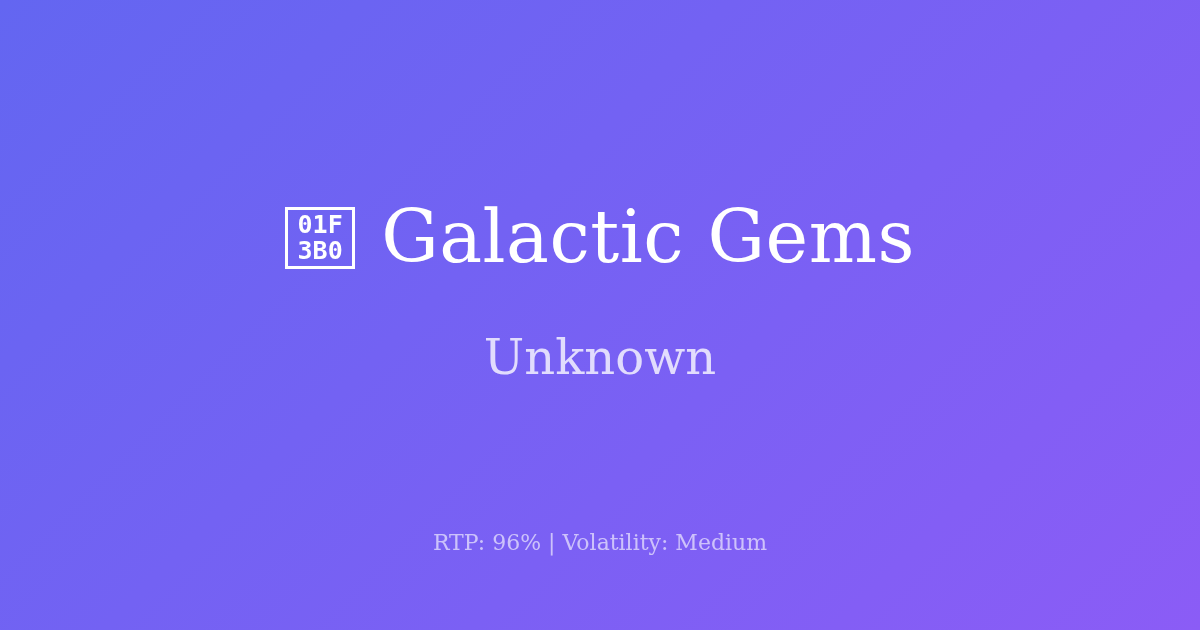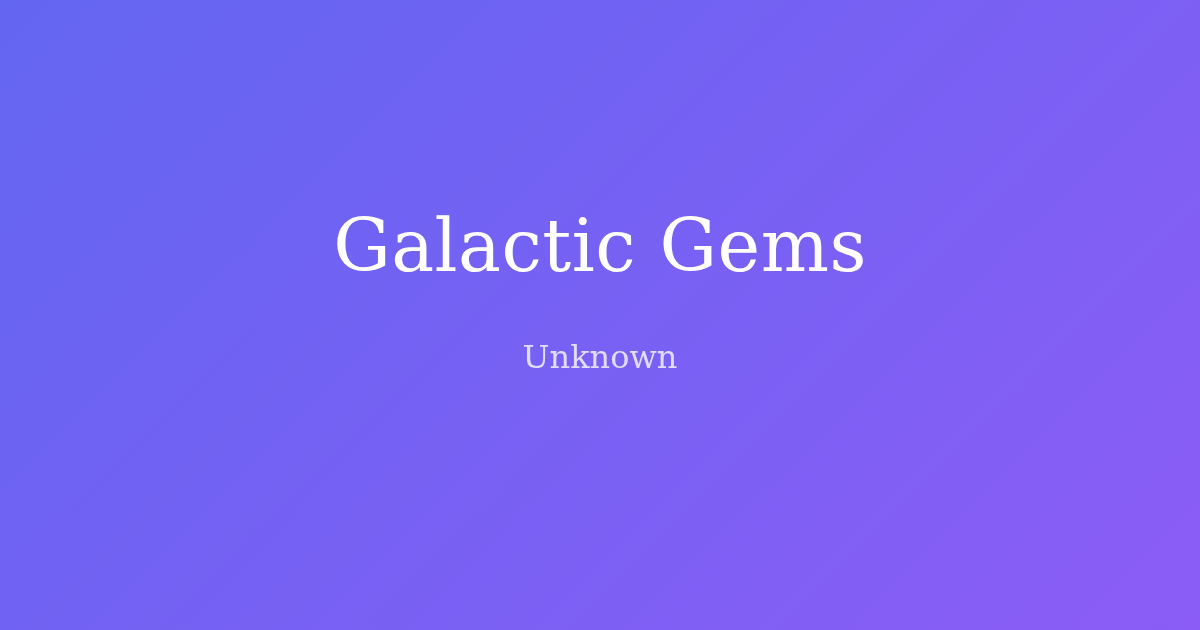--- a/index.html
+++ b/index.html
@@ -74,21 +74,21 @@
     letter-spacing: 0.5px;
     white-space: nowrap;
   }
 
   
   .game-subtitle {
     margin: 0;
     padding: 0;
     margin-top: 56px;
     font-family: "DejaVu Serif", "Liberation Serif", serif;
-    font-size: 32px;
+    font-size: 48px;
     font-weight: 400;
     line-height: 1.1;
     color: rgba(255, 255, 255, 0.78);
     white-space: nowrap;
   }
 
   
   .game-meta {
     position: absolute;
     left: 0;
@@ -104,19 +104,24 @@
     white-space: nowrap;
     text-align: center;
   }
 </style>
 </head>
 <body>
 
 <div class="og-card">
 
   <div class="title-row">
+    <span class="tofu-glyph" aria-label="slot machine">
+      <span>01F</span>
+      <span>3B0</span>
+    </span>
     <h1 class="game-title">Galactic Gems</h1>
   </div>
 
   <p class="game-subtitle">Unknown</p>
 
+  <p class="game-meta">RTP: 96% | Volatility: Medium</p>
 
 </div>
 
 </body></html>

